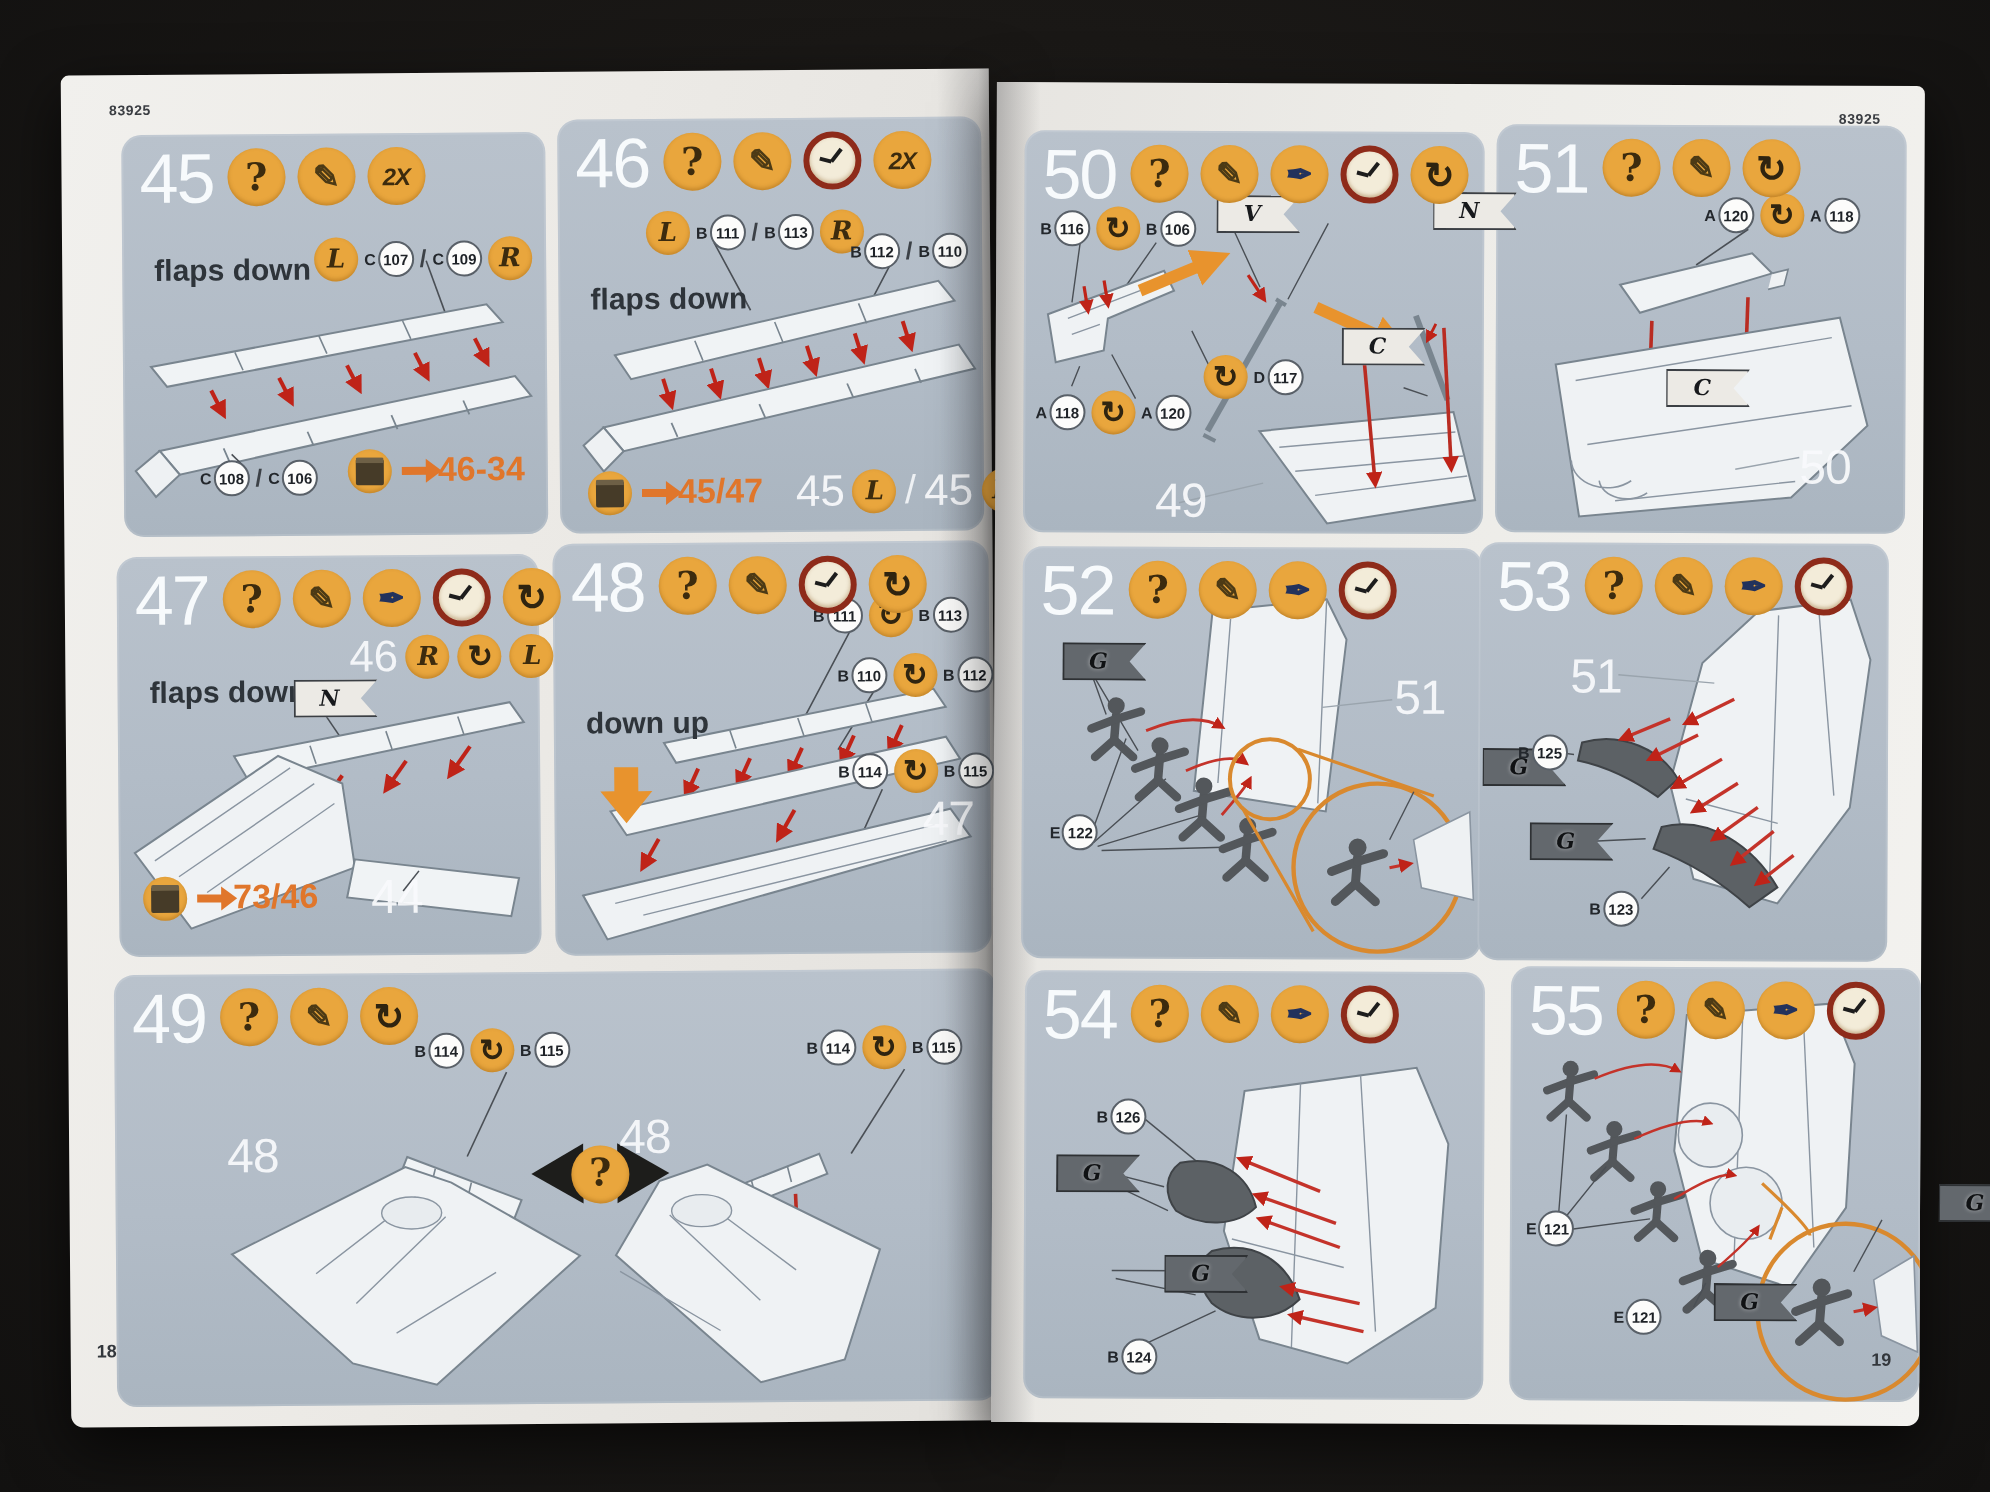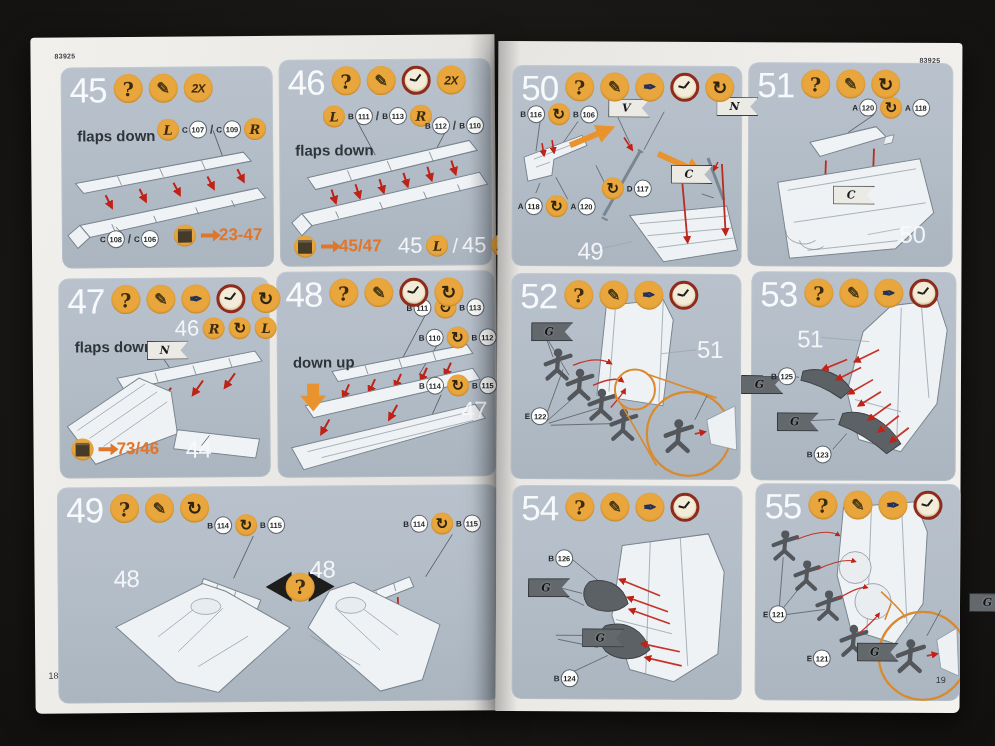--- a/index.html
+++ b/index.html
@@ -18,21 +18,21 @@
   .page-left{left:33px;top:36px;width:464px;height:676px;transform:rotate(-0.45deg);
     border-radius:4px 0 0 6px;}
   .page-right{left:497px;top:42px;width:464px;height:670px;transform:rotate(0.25deg);
     border-radius:0 4px 6px 0;
     background:linear-gradient(100deg,#e7e5e1 0%,#edece8 40%,#f3f2ef 100%);}
   .page-left::after{content:"";position:absolute;right:0;top:0;bottom:0;width:26px;
     background:linear-gradient(90deg,rgba(0,0,0,0) 0%,rgba(60,60,65,.18) 80%,rgba(40,40,45,.30) 100%);}
   .page-right::before{content:"";position:absolute;left:0;top:0;bottom:0;width:22px;
     background:linear-gradient(90deg,rgba(40,40,45,.28) 0%,rgba(0,0,0,0) 100%);}
   .kitno{font-size:7px;font-weight:bold;color:#3a3d42;letter-spacing:.3px;}
-  .pageno{font-size:9px;font-weight:normal;color:#33373c;}
+  .pageno{font-size:9px;font-weight:bold;color:#33373c;}
   
   .panel{
     position:absolute;border-radius:10px;
     background:linear-gradient(180deg,#b9c2cc 0%,#b2bcc7 55%,#aab5c0 100%);
     box-shadow:inset 0 0 0 1px rgba(255,255,255,.12);
   }
   .stepnum{font-size:35px;font-weight:400;color:#f7fafc;line-height:1;letter-spacing:-1px;}
   .panel-head{position:absolute;left:9px;top:5px;display:flex;align-items:flex-start;gap:7px;z-index:3;}
   .iconrow{display:flex;gap:6px;margin-top:2px;}
   
@@ -166,21 +166,21 @@
         </span>
       <span class="slash">/</span>
       <span class="callout">
           <b>C</b>
           <span class="cnum">106</span>
         </span>
     </span>
     <span class="abs goto lbl" style="left:112px;top:158px">
       <span class="icon sm icon-box"></span>
       <span class="oarrow"></span>
-      <span class="txt">23-47</span>
+      <span class="txt">46-34</span>
     </span>
   </div>
 
   <div class="panel" style="left:248px;top:24px;width:212px;height:207px">
     <svg class="diag" viewBox="0 0 212 207">
       <path d="M78 62 L96 96 M168 70 L152 100" stroke="#4a4f55" stroke-width=".8" fill="none"></path>
       <path d="M28 118 L190 82 L198 92 L36 130 Z" fill="#f0f3f5" stroke="#79858f" stroke-width="1"></path>
       <path d="M68 111 L72 121 M108 102 L112 112 M150 93 L154 103" stroke="#79858f" stroke-width=".8"></path>
       <g stroke="#bf2318" stroke-width="2" marker-end="url(#ar)">
         <path d="M52 130 L56 143"></path>
@@ -556,21 +556,21 @@
     </div>
     <span class="abs flag dark lbl" style="left:20px;top:48px">G</span>
     <span class="abs ref lbl" style="left:186px;top:62px">51</span>
     <span class="abs callout lbl" style="left:14px;top:134px">
       <b>E</b>
         <span class="cnum">122</span>
     </span>
     <span class="abs flag dark lbl" style="left:184px;top:100px">G</span>
   </div>
 
-  <div class="panel" style="left:254px;top:229px;width:205px;height:209px">
+  <div class="panel" style="left:242px;top:229px;width:205px;height:209px">
     <svg class="diag" viewBox="0 0 205 209">
       <path d="M140 34 L186 28 L196 58 L186 132 L150 180 L108 168 L96 120 L112 60 Z" fill="#eff2f4" stroke="#79858f" stroke-width="1"></path>
       <path d="M150 36 L146 170 M170 32 L178 126 M104 128 L150 140" stroke="#8a95a1" stroke-width=".7"></path>
       <path d="M70 66 L118 70" stroke="#9aa4ad" stroke-width=".7"></path>
       <path d="M52 100 C72 94 92 104 100 118 L90 127 C74 116 60 111 50 109 Z" fill="#5c6165" stroke="#3f4347" stroke-width="1"></path>
       <path d="M92 142 C116 136 138 152 150 172 L136 182 C118 166 102 158 88 153 Z" fill="#5c6165" stroke="#3f4347" stroke-width="1"></path>
       <g stroke="#c4332a" stroke-width="1.7" marker-end="url(#ar)">
         <path d="M96 88 L72 98"></path>
           <path d="M110 96 L86 108"></path>
         <path d="M122 108 L98 122"></path>

